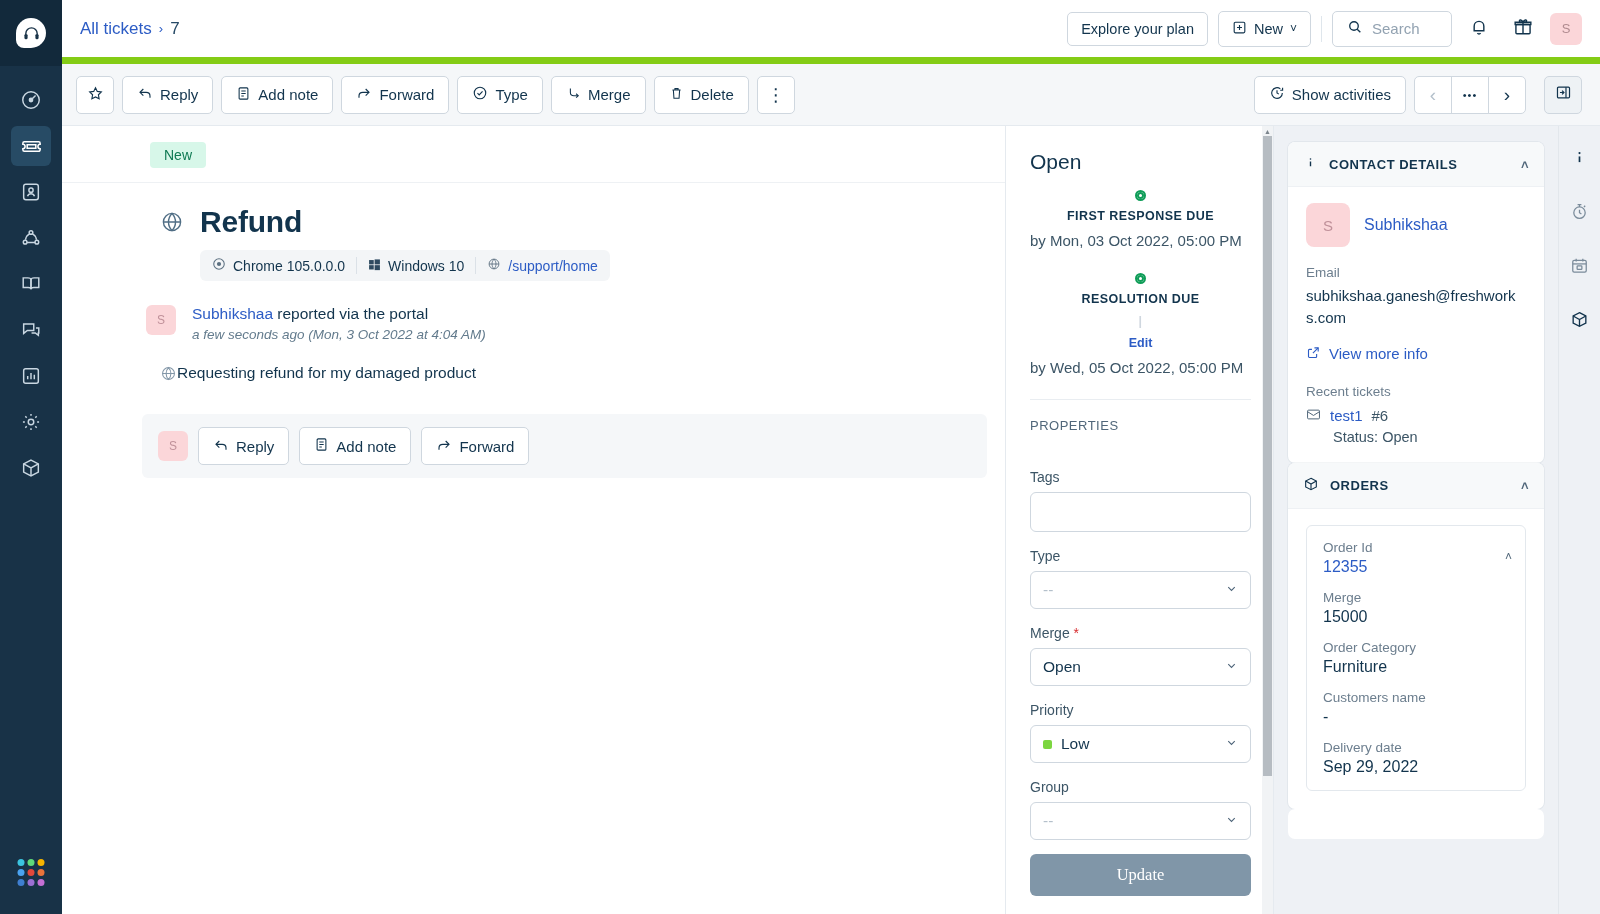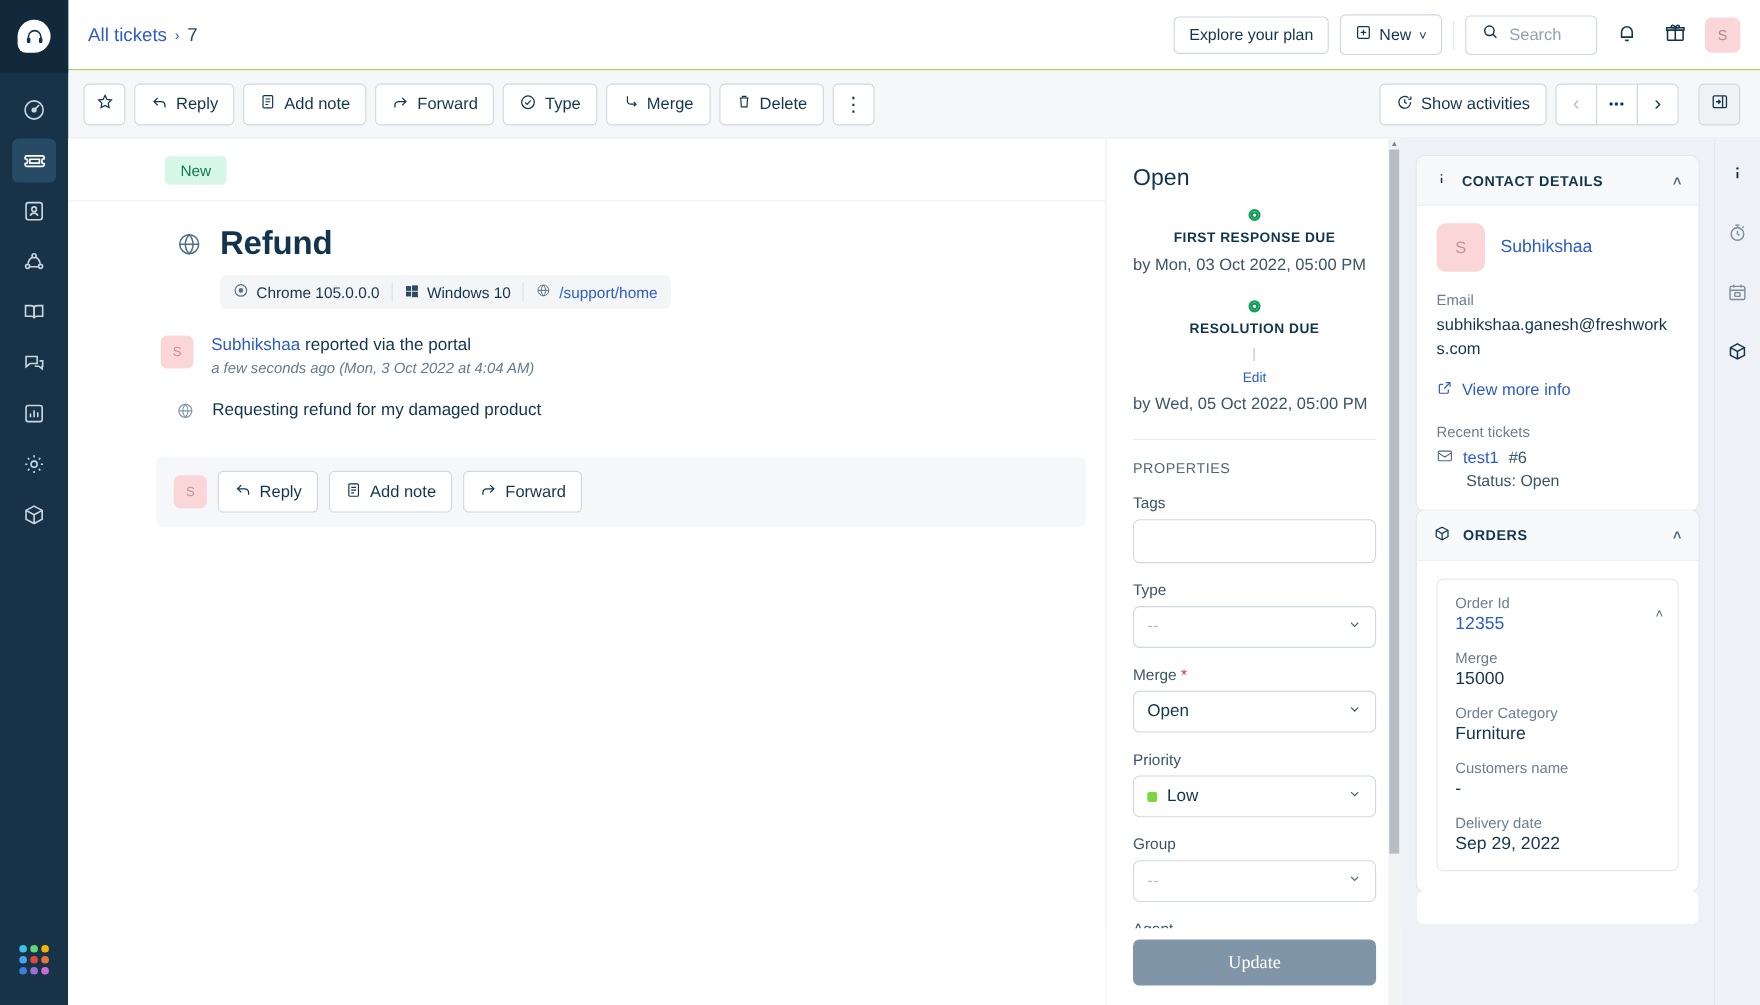--- a/index.html
+++ b/index.html
@@ -43,21 +43,21 @@
     cursor:pointer;
   }
   .switcher i { width:7px; height:7px; border-radius:50%; display:block; }
 
   
   .mainwrap { flex: 1 1 auto; display:flex; flex-direction:column; height:914px; min-width:0; }
 
   
   .topbar {
     height: 64px; flex:0 0 64px; background:#fff;
-    border-bottom: 1px solid #84cc16;
+    border-bottom: 7px solid #84cc16;
     display:flex; align-items:center; padding: 0 18px 0 10px; gap: 10px;
   }
   .breadcrumb { display:flex; align-items:center; gap:7px; font-size:17px; padding-left:8px;}
   .bc-link { color:#2c5cc5; cursor:pointer; }
   .bc-sep { color:#2c5cc5; font-size:13px; }
   .bc-current { color:#264966; }
   .topbar-spacer { flex:1 1 auto; }
   .btn {
     border:1px solid #cfd7df; background:#fff; border-radius:5px;
     font-family:"Liberation Sans", sans-serif;
@@ -138,43 +138,43 @@
   .meta-sep { width:1px; height:17px; background:#dbe1e7; }
   .meta-link { color:#2c5cc5; }
   .msg-row { display:flex; gap:16px; padding: 24px 0 0 84px; }
   .av-sm {
     width:30px; height:30px; border-radius:6px; background:#fbd6d9; color:#c0919a;
     display:flex; align-items:center; justify-content:center; font-size:12px; flex:0 0 auto;
   }
   .msg-who { font-size:15.5px; color:#12344d; }
   .msg-who b { color:#2c5cc5; font-weight:normal; }
   .msg-time { font-size:13.5px; color:#637b8d; font-style:italic; margin-top:4px; }
-  .msg-body { display:flex; gap:16px; padding: 22px 0 0 98px; align-items:flex-start; }
+  .msg-body { display:flex; padding: 22px 0 0 98px; align-items:flex-start; }
   .msg-text { font-size:15.5px; color:#12344d; }
   .quick-bar {
     margin: 28px 18px 0 80px; background:#f5f7f9; border-radius:6px;
     display:flex; align-items:center; gap:10px; padding: 13px 16px;
   }
 
   
   .props {
     flex:0 0 268px; width:268px; background:#fff; position:relative;
     border-right:1px solid #e5eaef; display:flex; flex-direction:column;
   }
   .props-scroll { padding: 24px 22px 0 24px; overflow:hidden; flex:1 1 auto; }
   .props-status { font-size:21px; color:#12344d; margin-bottom:16px; }
   .due-label { display:flex; align-items:center; gap:8px; font-size:12.5px; font-weight:bold;
                color:#12344d; letter-spacing:0.45px;flex-direction:column; }
   .dot-ring { width:11px; height:11px; border-radius:50%; border:2.5px solid #0f9d58; background:#fff;
               box-shadow: inset 0 0 0 2px #0f9d58; flex:0 0 auto; }
-  .due-edit { color:#2c5cc5; font-weight:normal; font-size:12.5px; letter-spacing:0; }
+  .due-edit { color:#2c5cc5; font-weight:bold; font-size:12.5px; letter-spacing:0; }
   .due-sep { color:#cfd7df; }
   .due-val { font-size:15px; color:#3c5566; margin:7px 0 20px 0; line-height:1.5; }
   .hr { height:1px; background:#e9edf1; margin: 4px 0 18px 0; }
-  .props-title { font-size:13px; color:#51677a; letter-spacing:0.5px; margin-bottom:16px; }
+  .props-title { font-size:13px; color:#51677a; letter-spacing:0.5px; margin-bottom:36px; }
   .field { margin-bottom: 16px; }
   .field-label { font-size:14px; color:#3c5566; margin-bottom:7px; }
   .req { color:#d72d30; }
   .field-box {
     border:1px solid #cfd7df; border-radius:6px; height:38px;
     display:flex; align-items:center; padding: 0 12px; font-size:15.5px; color:#12344d;
     background:#fff; cursor:pointer;
   }
   .field-box .ph-dash { color:#b4c0cb; }
   .chev { margin-left:auto; color:#4c6378; }

